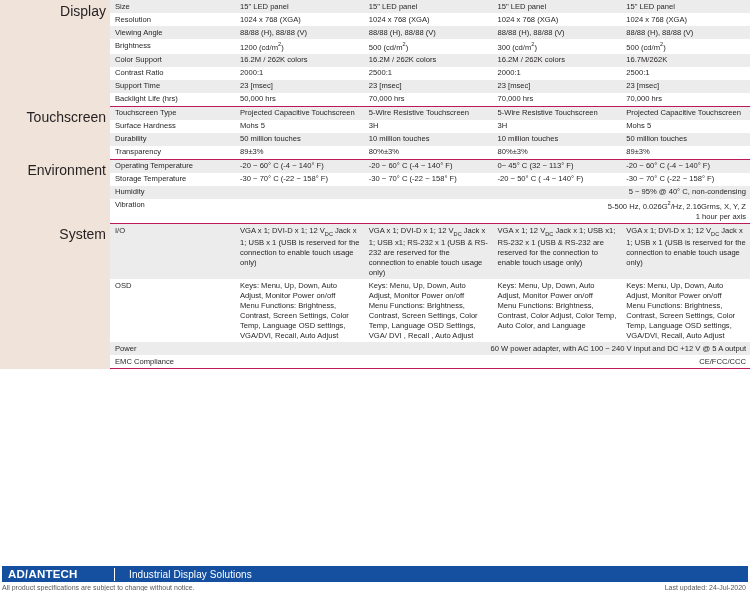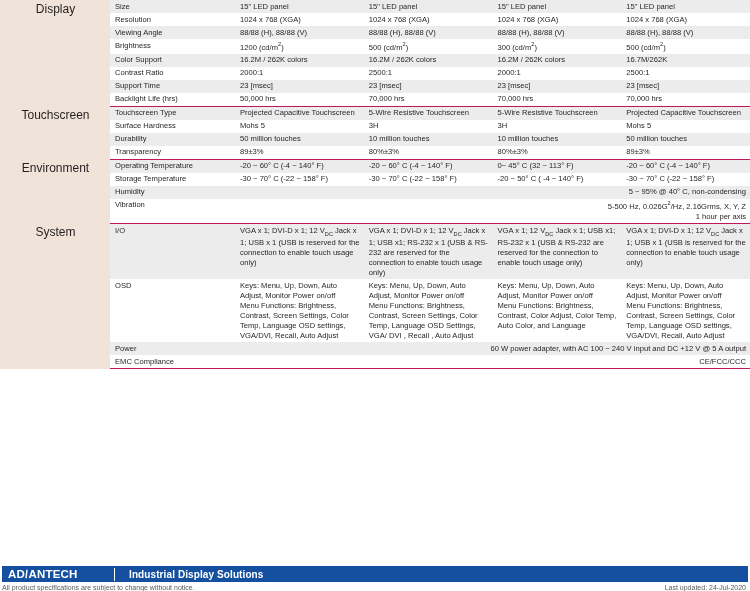--- a/index.html
+++ b/index.html
@@ -36,23 +36,23 @@
     vertical-align: top;
     padding: 1.5px 4px 1.5px 5px;
     background: #ffffff;
   }
   table.spec tr.alt td { background: #ececed; }
 
   
   td.cat {
     background: #f0e3d9 !important;
     vertical-align: middle;
-    text-align: center;
+    text-align: right;
     padding-left: 8px;
-    font-size: 12px;
+    font-size: 14px;
     color: #231f20;
   }
 
   
   td.label {
     padding-left: 8px;
     color: #231f20;
   }
 
   td.val { color: #231f20; }
@@ -92,21 +92,21 @@
   }
   .logo .slash { display: inline-block; transform: skewX(-16deg); }
   .divider {
     width: 1px;
     height: 13px;
     background: #ffffff;
     margin: 0 14px 0 2px;
   }
   .tagline {
     font-size: 10px;
-    font-weight: bold;
+    font-weight: normal;
     color: #ffffff;
     letter-spacing: .1px;
   }
   .footnote-row {
     display: flex;
     justify-content: space-between;
     align-items: baseline;
     padding: 2px 4px 0 2px;
   }
   .footnote {

